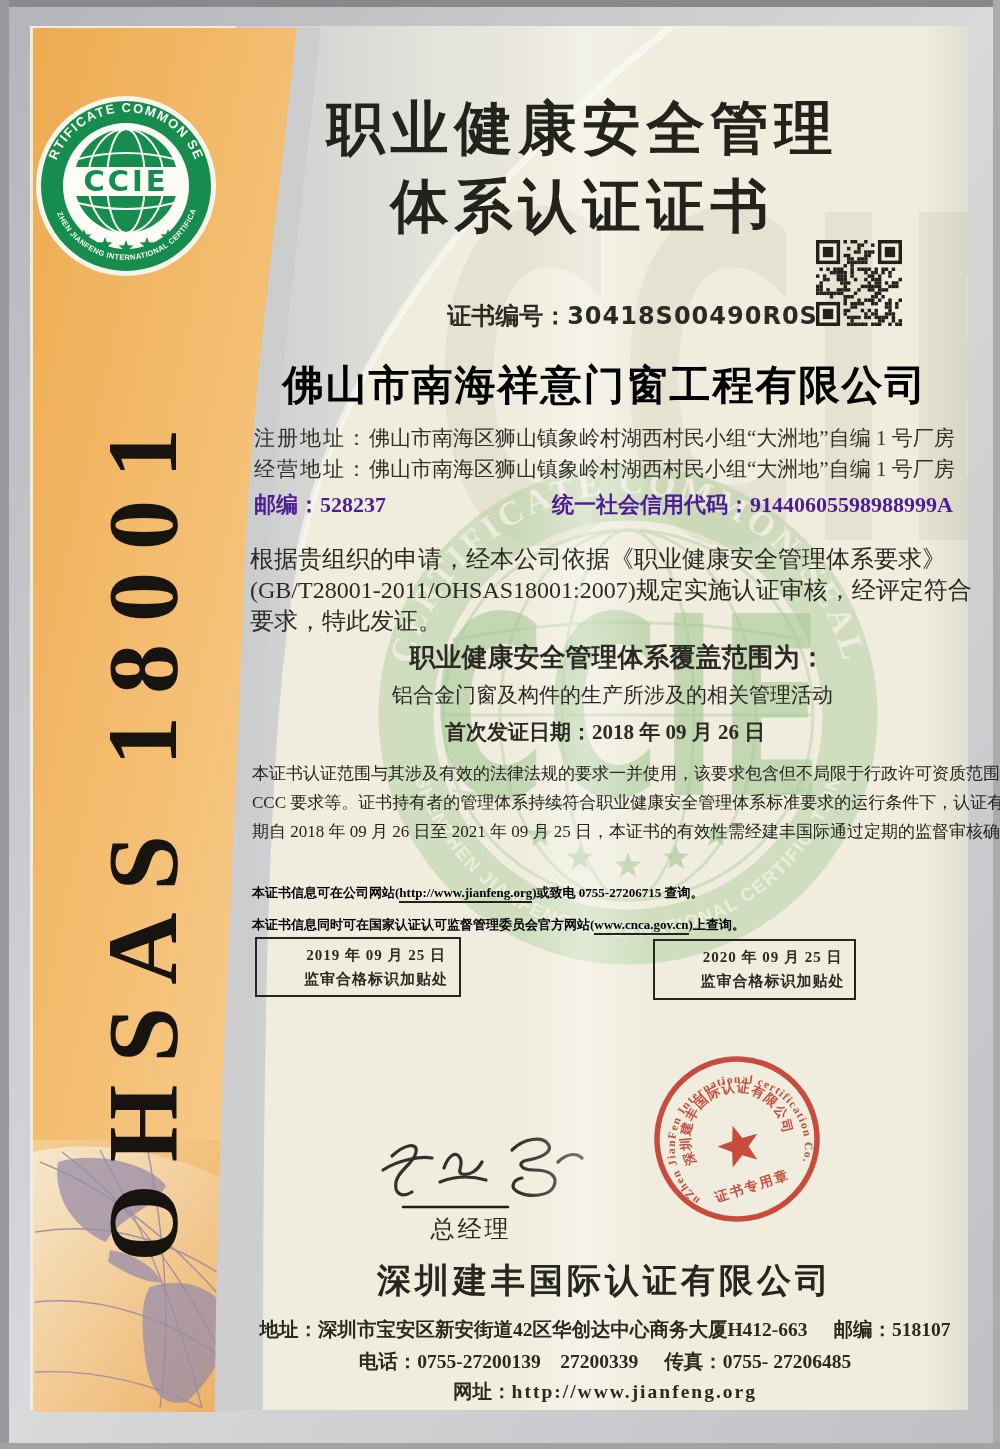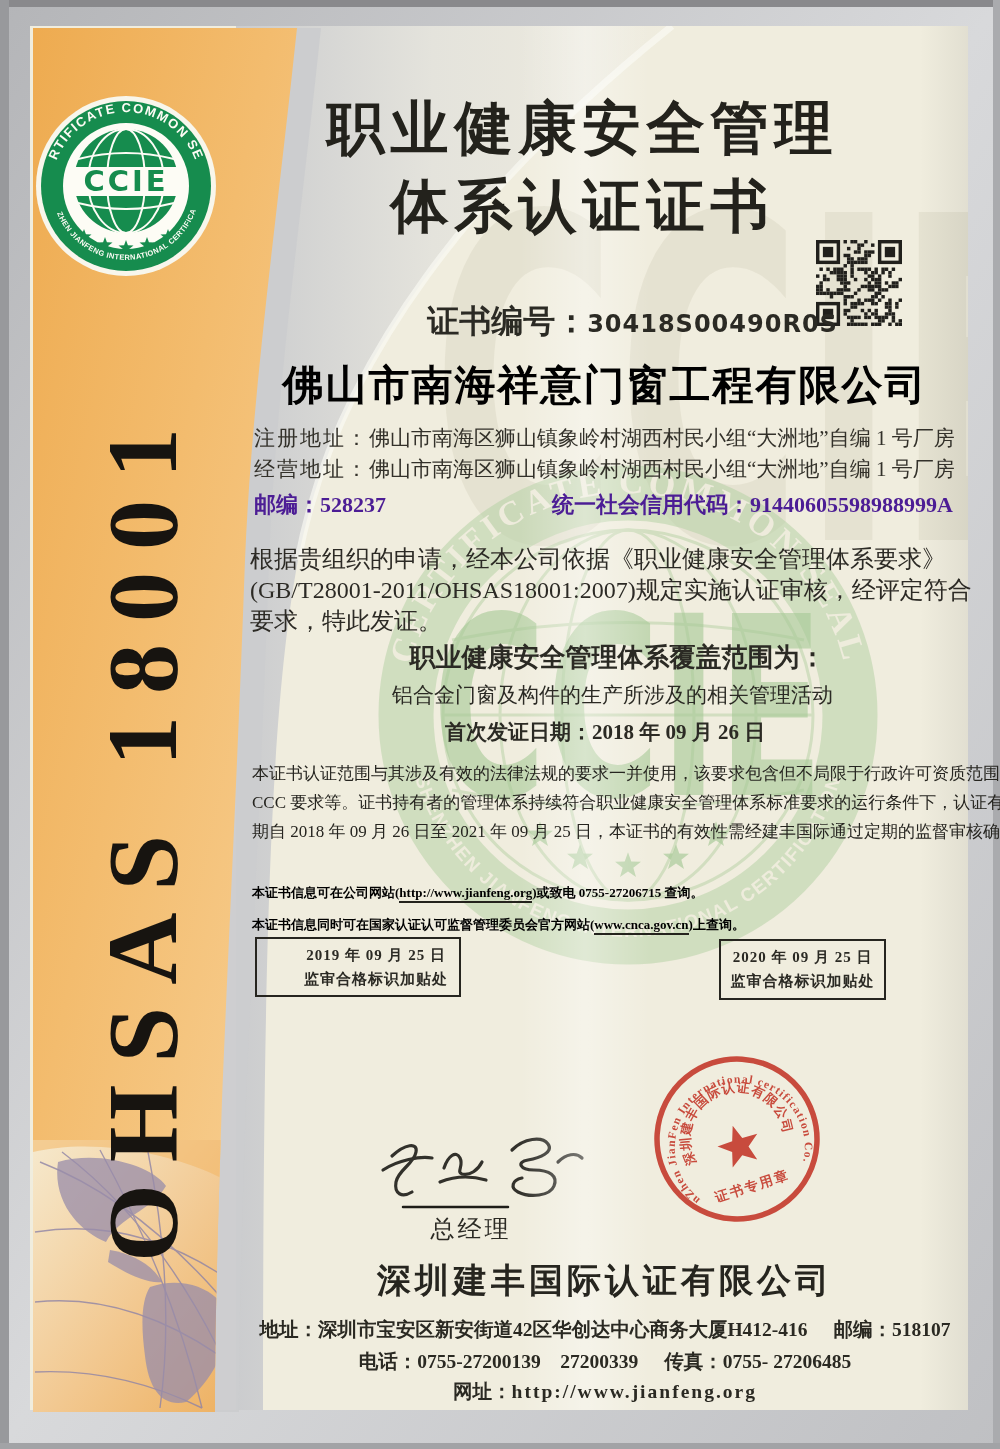--- a/index.html
+++ b/index.html
@@ -3,21 +3,21 @@
 <meta charset="utf-8">
 <style>
   html,body{margin:0;padding:0;background:#9a9b9e;}
   .page{position:relative;width:1000px;height:1449px;overflow:hidden;
         font-family:"Liberation Serif","DejaVu Serif",serif;color:#2b2a24;}
   .page svg.bg{position:absolute;left:0;top:0;z-index:0;}
   .abs{position:absolute;white-space:nowrap;z-index:2;}
   .ctr{text-align:center;}
   .content{position:absolute;left:240px;top:0;width:730px;height:1449px;z-index:2;}
   .title{width:100%;text-align:center;font-size:58px;font-weight:bold;letter-spacing:6px;color:#23221c;padding-right:45px;box-sizing:border-box;}
-  .certno-label{font-size:32px;font-weight:bold;}
+  .certno-label{font-size:24px;font-weight:bold;}
   .certno-value{font-family:"DejaVu Sans","Liberation Sans",sans-serif;font-size:24px;font-weight:bold;letter-spacing:1px;}
   .company{width:100%;text-align:center;font-size:41px;font-weight:bold;letter-spacing:2px;color:#000000;}
   .addr-line{font-size:21px;color:#33312a;}
   .addr-line .lbl{font-weight:normal;letter-spacing:2px;}
   .meta-line{font-size:22px;font-weight:bold;color:#4c1d95;}
   .body-line{font-size:24px;color:#2c2a25;}
   .scope-head{width:100%;text-align:center;font-size:26px;font-weight:bold;padding-left:25px;box-sizing:border-box;}
   .scope-text{width:100%;text-align:center;font-size:21px;padding-left:15px;box-sizing:border-box;}
   .first-issue{width:100%;text-align:center;font-size:21px;font-weight:bold;}
   .fine{font-size:17px;color:#262520;}
@@ -449,32 +449,32 @@
     </div>
     <div class="abs info" style="left:12px;top:916px;">
       <span>本证书信息同时可在国家认证认可监督管理委员会官方网站(</span><span class="ul">www.cnca.gov.cn</span><span>)上查询。</span>
     </div>
 
     <div class="abs signer" style="left:186px;top:1213px;width:90px;">总经理</div>
 
     <div class="abs issuer" style="left:0;top:1258px;">深圳建丰国际认证有限公司</div>
 
     <div class="abs footer-line" style="left:0;top:1316px;">
-      <span>地址：</span><span>深圳市宝安区新安街道42区华创达中心商务大厦H412-416</span><span class="sp"></span><span>邮编：</span><span>518107</span>
+      <span>地址：</span><span>深圳市宝安区新安街道42区华创达中心商务大厦H412-663</span><span class="sp"></span><span>邮编：</span><span>518107</span>
     </div>
     <div class="abs footer-line" style="left:0;top:1348px;">
       <span>电话：</span><span>0755-27200139　27200339</span><span class="sp"></span><span>传真：</span><span>0755- 27206485</span>
     </div>
     <div class="abs footer-line" style="left:0;top:1378px;">
       <span>网址：</span><span class="web-url">http://www.jianfeng.org</span>
     </div>
   </div>
 
   <div class="audit-box" style="left:255px;top:937px;width:166px;height:56px;padding-left:36px;">
     <div class="d">2019 年 09 月 25 日</div>
     <div class="l">监审合格标识加贴处</div>
   </div>
-  <div class="audit-box" style="left:719px;top:939px;width:163px;height:57px;">
+  <div class="audit-box" style="left:653px;top:939px;width:163px;height:57px;padding-left:36px;">
     <div class="d">2020 年 09 月 25 日</div>
     <div class="l">监审合格标识加贴处</div>
   </div>
 
 </div>
 
 </body></html>

